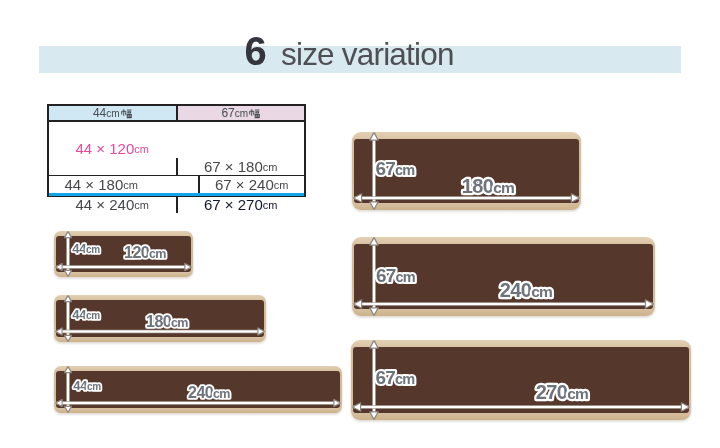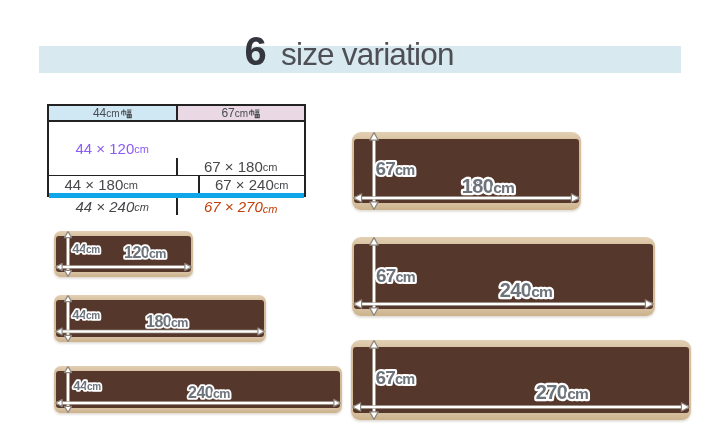--- a/index.html
+++ b/index.html
@@ -58,37 +58,37 @@
             <path d="M1.5 7 H10.5 M1.5 7 V14 M10.5 7 V15"></path>
             <path d="M13 4.5 H23"></path>
             <path d="M15 8 H21 V11 H15 Z"></path>
             <path d="M13.5 14 H22.5 V21 H13.5 Z M18 14 V21 M13.5 17.5 H22.5"></path>
           </g>
         </svg></div>
   </div>
 
   <div style="display:flex;flex:1;">
 
-    <div class="cell" style="color:#8b5cf6;font-size:15px;">44 × 120<span class="cmu">cm</span></div>
+    <div class="cell" style="color:#ec4899;font-size:15px;">44 × 120<span class="cmu">cm</span></div>
 
     <div class="cell2" style="color:#46484b;font-size:15px;margin-top:36px;">67 × 180<span class="cmu">cm</span></div>
   </div>
 
   <div style="display:flex;flex:1;border-top:1px solid #222;">
 
     <div class="cell" style="color:#46484b;font-size:15px;">44 × 180<span class="cmu">cm</span></div>
 
     <div class="cell2" style="color:#46484b;font-size:15px;margin-left:44px;">67 × 240<span class="cmu">cm</span></div>
   </div>
 
-  <div style="display:flex;flex:1;border-top:5px solid #0ea5e9;font-style:italic;">
+  <div style="display:flex;flex:1;border-top:3px solid #0ea5e9;">
 
     <div class="cell" style="color:#46484b;font-size:15px;">44 × 240<span class="cmu">cm</span></div>
 
-    <div class="cell2" style="color:#c2410c;font-size:15px;align-items:flex-end;">67 × 270<span class="cmu">cm</span></div>
+    <div class="cell2" style="color:#0f172a;font-size:15px;">67 × 270<span class="cmu">cm</span></div>
   </div>
 </div>
 
 <svg class="abs" style="left:54px;top:231px;overflow:visible" width="139" height="46" viewBox="0 0 139 46">
 
   <rect x="0" y="0" width="139" height="46" rx="7" fill="url(#bg)" filter="url(#ds)"></rect>
 
   <rect x="2" y="5" width="135" height="36" rx="3" fill="#56372c"></rect>
 
   <g>

